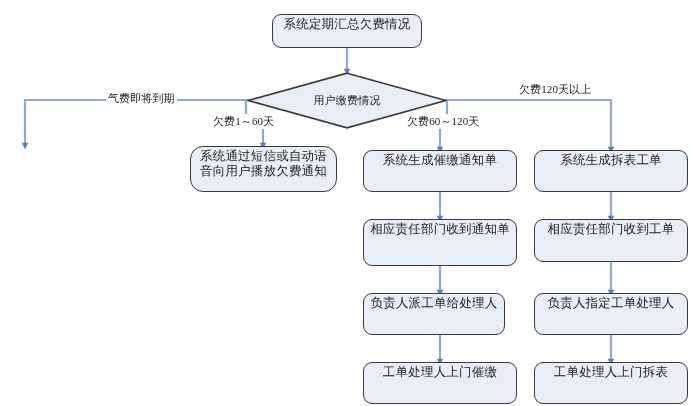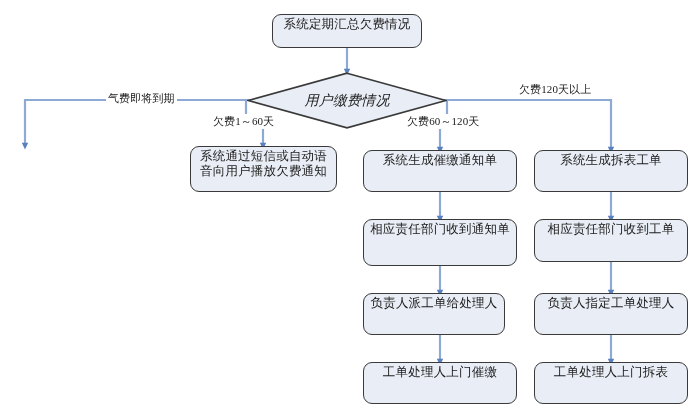--- a/index.html
+++ b/index.html
@@ -53,24 +53,23 @@
     height:100%;
   }
   .decision .dlabel{
     position:absolute;
     left:0; top:0;
     width:100%;
     height:100%;
     display:flex;
     align-items:center;
     justify-content:center;
-    font-size:14px;
+    font-size:11px;
     letter-spacing:.2px;
     pointer-events:none;
-    font-style:italic;
   }
 
   
   .elabel{
     position:absolute;
     font-size:11px;
     letter-spacing:.1px;
     white-space:nowrap;
     background:#ffffff;
     padding:0 2px;
@@ -135,21 +134,21 @@
 
   <div class="elabel" style="left:405px; top:114px;">
     <span>欠费60～120天</span>
   </div>
 
   <div class="elabel" style="left:517px; top:82px;">
     <span>欠费120天以上</span>
   </div>
 
 
-  <div class="node process" style="left:190px; top:146px; width:147px; height:46px;">
+  <div class="node process" style="left:190px; top:146px; width:147px; height:46px;border-radius:13px;">
     <span>系统通过短信或自动语音向用户播放欠费通知</span>
   </div>
 
   <div class="node process" style="left:363px; top:150px; width:154px; height:42px;">
     <span>系统生成催缴通知单</span>
   </div>
 
   <div class="node process" style="left:363px; top:219px; width:154px; height:47px;">
     <span>相应责任部门收到通知单</span>
   </div>

